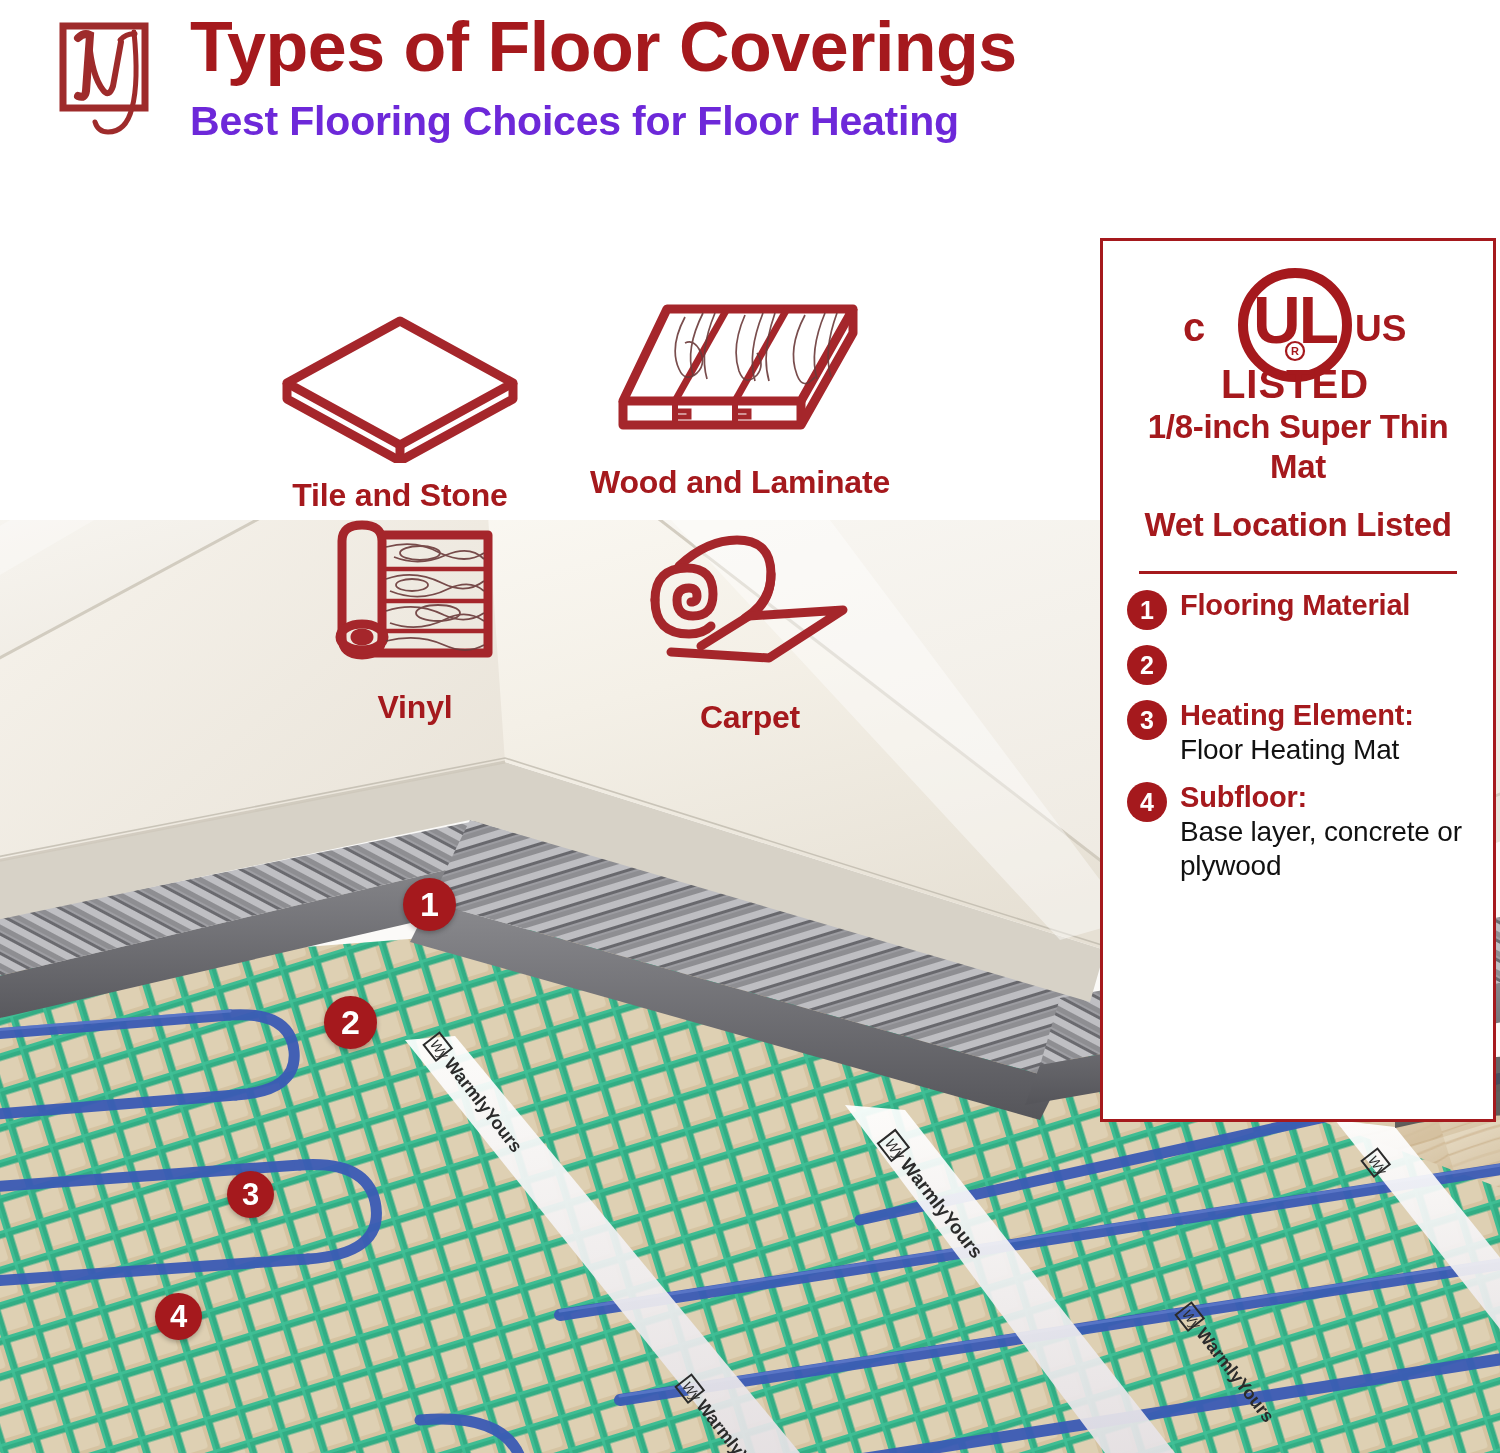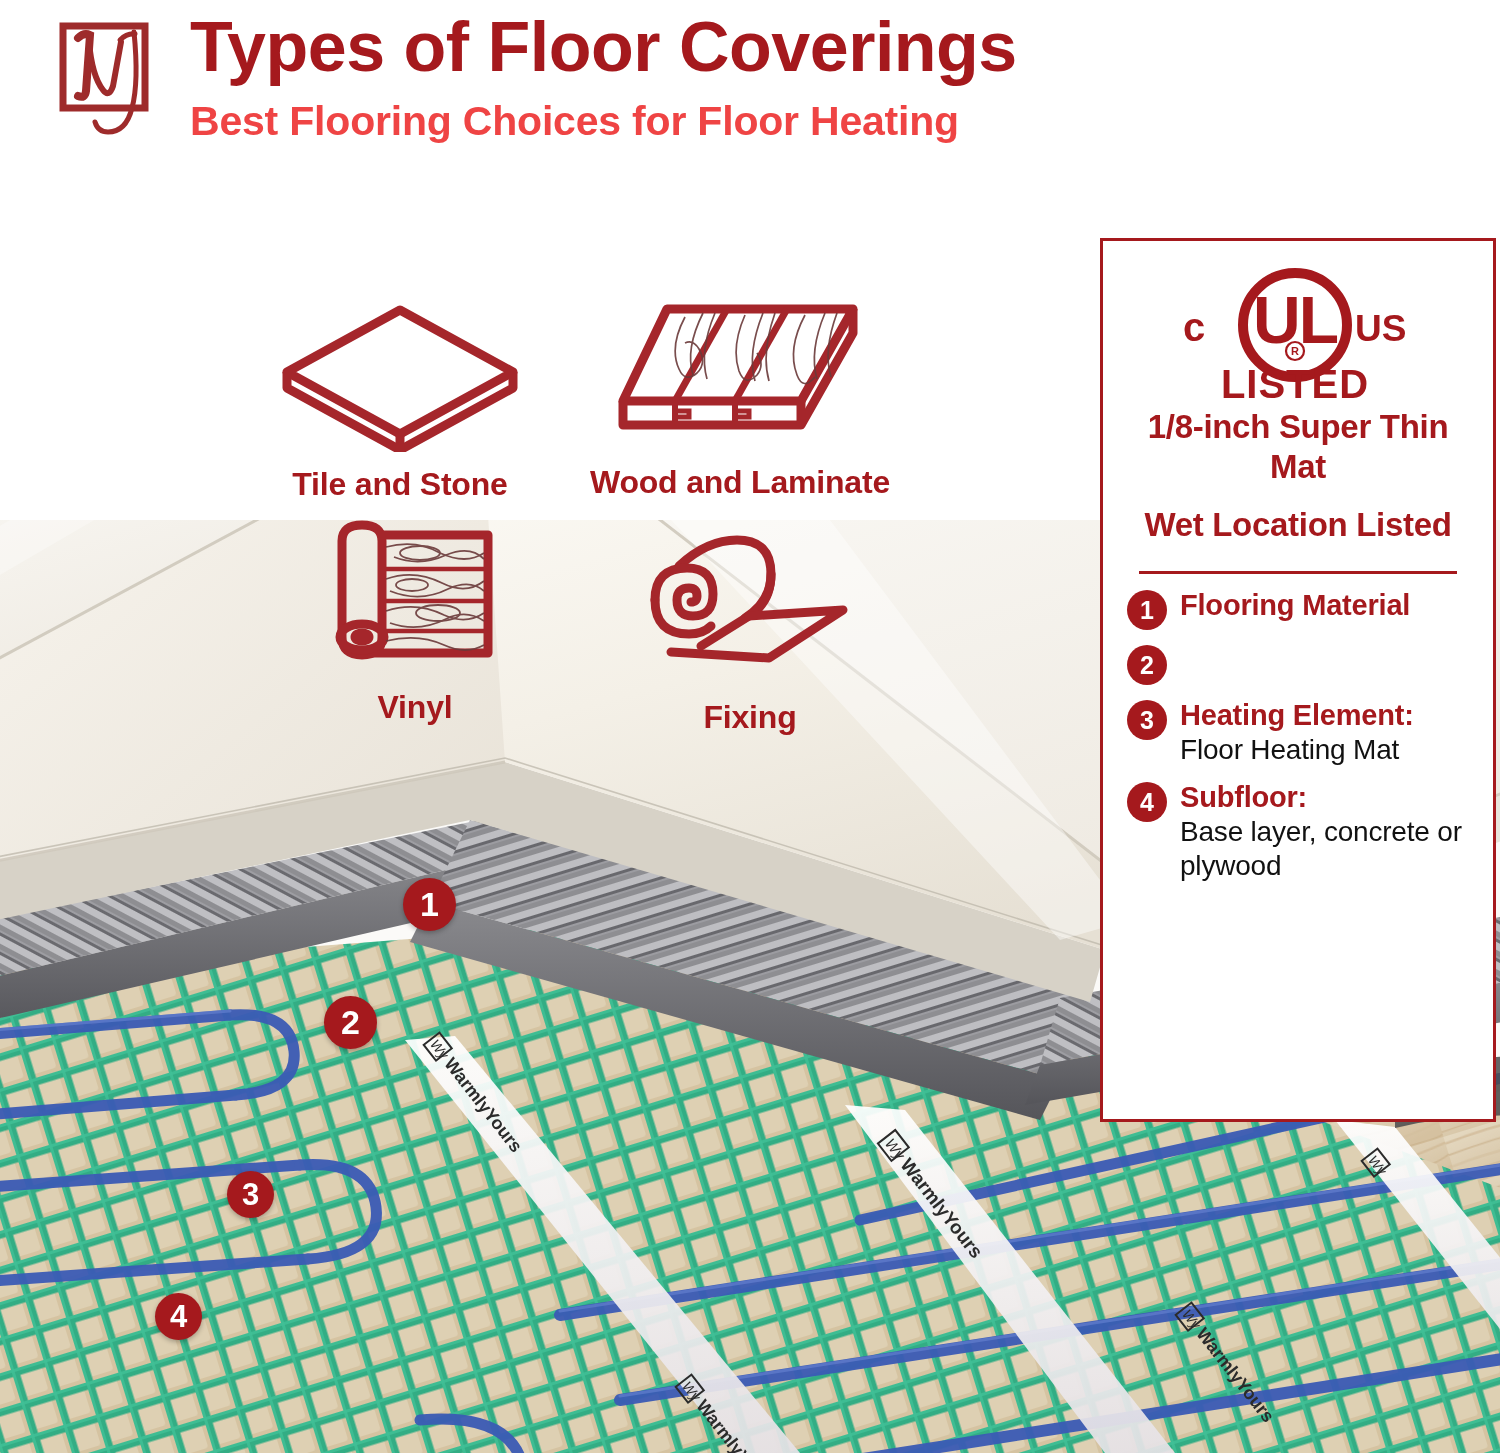--- a/index.html
+++ b/index.html
@@ -6,35 +6,35 @@
   body{width:1500px;height:1453px;position:relative;overflow:hidden;
        font-family:"Liberation Sans",sans-serif;color:#A51C22;}
 
   
   #header{position:absolute;left:0;top:0;width:1500px;height:200px;z-index:40;}
   #logo-box{position:absolute;left:48px;top:18px;width:126px;height:122px;}
   #logo-box svg{width:100%;height:100%;display:block;}
   #title-wrap{position:absolute;left:190px;top:4px;width:1110px;text-align:left;}
   #main-title{font-size:70px;line-height:86px;font-weight:bold;color:#A5191D;
               letter-spacing:-0.5px;white-space:nowrap;}
-  #sub-title{font-size:41px;line-height:54px;font-weight:bold;color:#ef4444;
+  #sub-title{font-size:41px;line-height:54px;font-weight:bold;color:#6d28d9;
              letter-spacing:-0.2px;white-space:nowrap;margin-top:4px;}
 
   
   #photo{position:absolute;left:0;top:520px;width:1500px;height:933px;overflow:hidden;z-index:5;}
   #photo svg{display:block;width:1500px;height:933px;}
 
   
   #icons{position:absolute;left:215px;top:270px;width:760px;height:500px;z-index:30;}
   .icon-cell{position:absolute;text-align:center;}
   .icon-art{height:180px;display:flex;align-items:center;justify-content:center;}
   .icon-art svg{display:block;}
   .icon-label{font-size:32px;font-weight:bold;color:#A5191D;margin-top:4px;
               letter-spacing:-0.2px;white-space:nowrap;}
-  #cell-tile{left:0px;top:12px;width:370px;}
+  #cell-tile{left:0px;top:23px;width:370px;}
   #cell-wood{left:340px;top:10px;width:370px;}
   #cell-vinyl{left:25px;top:235px;width:350px;}
   #cell-carpet{left:360px;top:245px;width:350px;}
 
   
   .marker{position:absolute;border-radius:50%;background:#A5191D;color:#fff;
           display:flex;align-items:center;justify-content:center;font-weight:bold;
           z-index:34;box-shadow:0 2px 5px rgba(0,0,0,.28);}
   #marker-1{left:403px;top:878px;width:53px;height:53px;font-size:34px;}
   #marker-2{left:324px;top:996px;width:53px;height:53px;font-size:34px;}
@@ -340,21 +340,21 @@
       <svg width="215" height="155" viewBox="0 0 215 155">
         <g stroke="#A5262B" stroke-width="9" fill="none" stroke-linejoin="round" stroke-linecap="round">
           <path d="M36,38 q28 -26 58 -26 q34 0 34 34 q0 28 -26 44"></path>
           <path d="M128,46 q0 28 -22 42 l-48 30"></path>
           <path d="M106,88 L200,82 L126,130 L28,124"></path>
           <path d="M12,72 q0 -32 32 -32 q26 0 26 26 q0 22 -20 22 q-16 0 -16 -16 q0 -12 12 -12 q8 0 8 8 q0 6 -6 6"></path>
           <path d="M12,72 q0 34 34 34 q14 0 22 -8"></path>
         </g>
       </svg>
     </div>
-    <div class="icon-label">Fixing</div>
+    <div class="icon-label">Carpet</div>
   </div>
 </div>
 
 <div class="marker" id="marker-1">1</div>
 <div class="marker" id="marker-2">2</div>
 <div class="marker" id="marker-3">3</div>
 <div class="marker" id="marker-4">4</div>
 
 <div id="panel">
 

